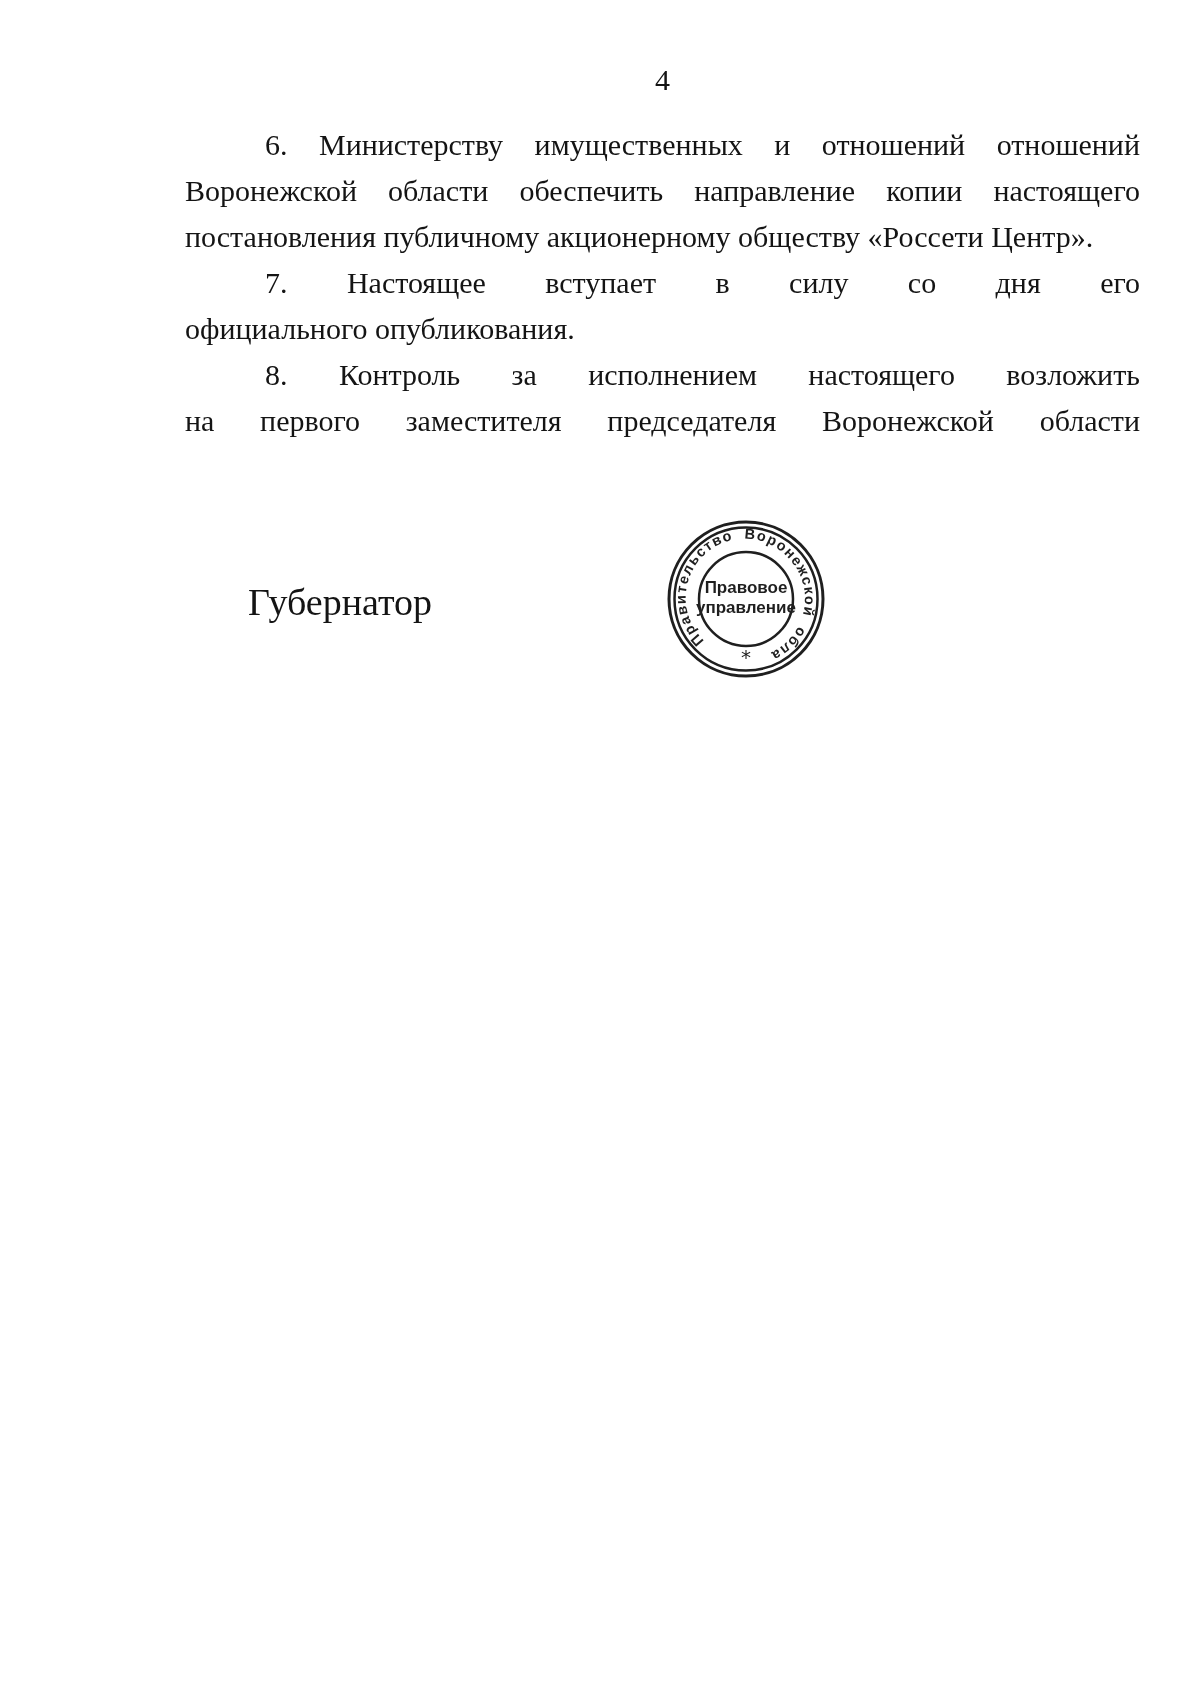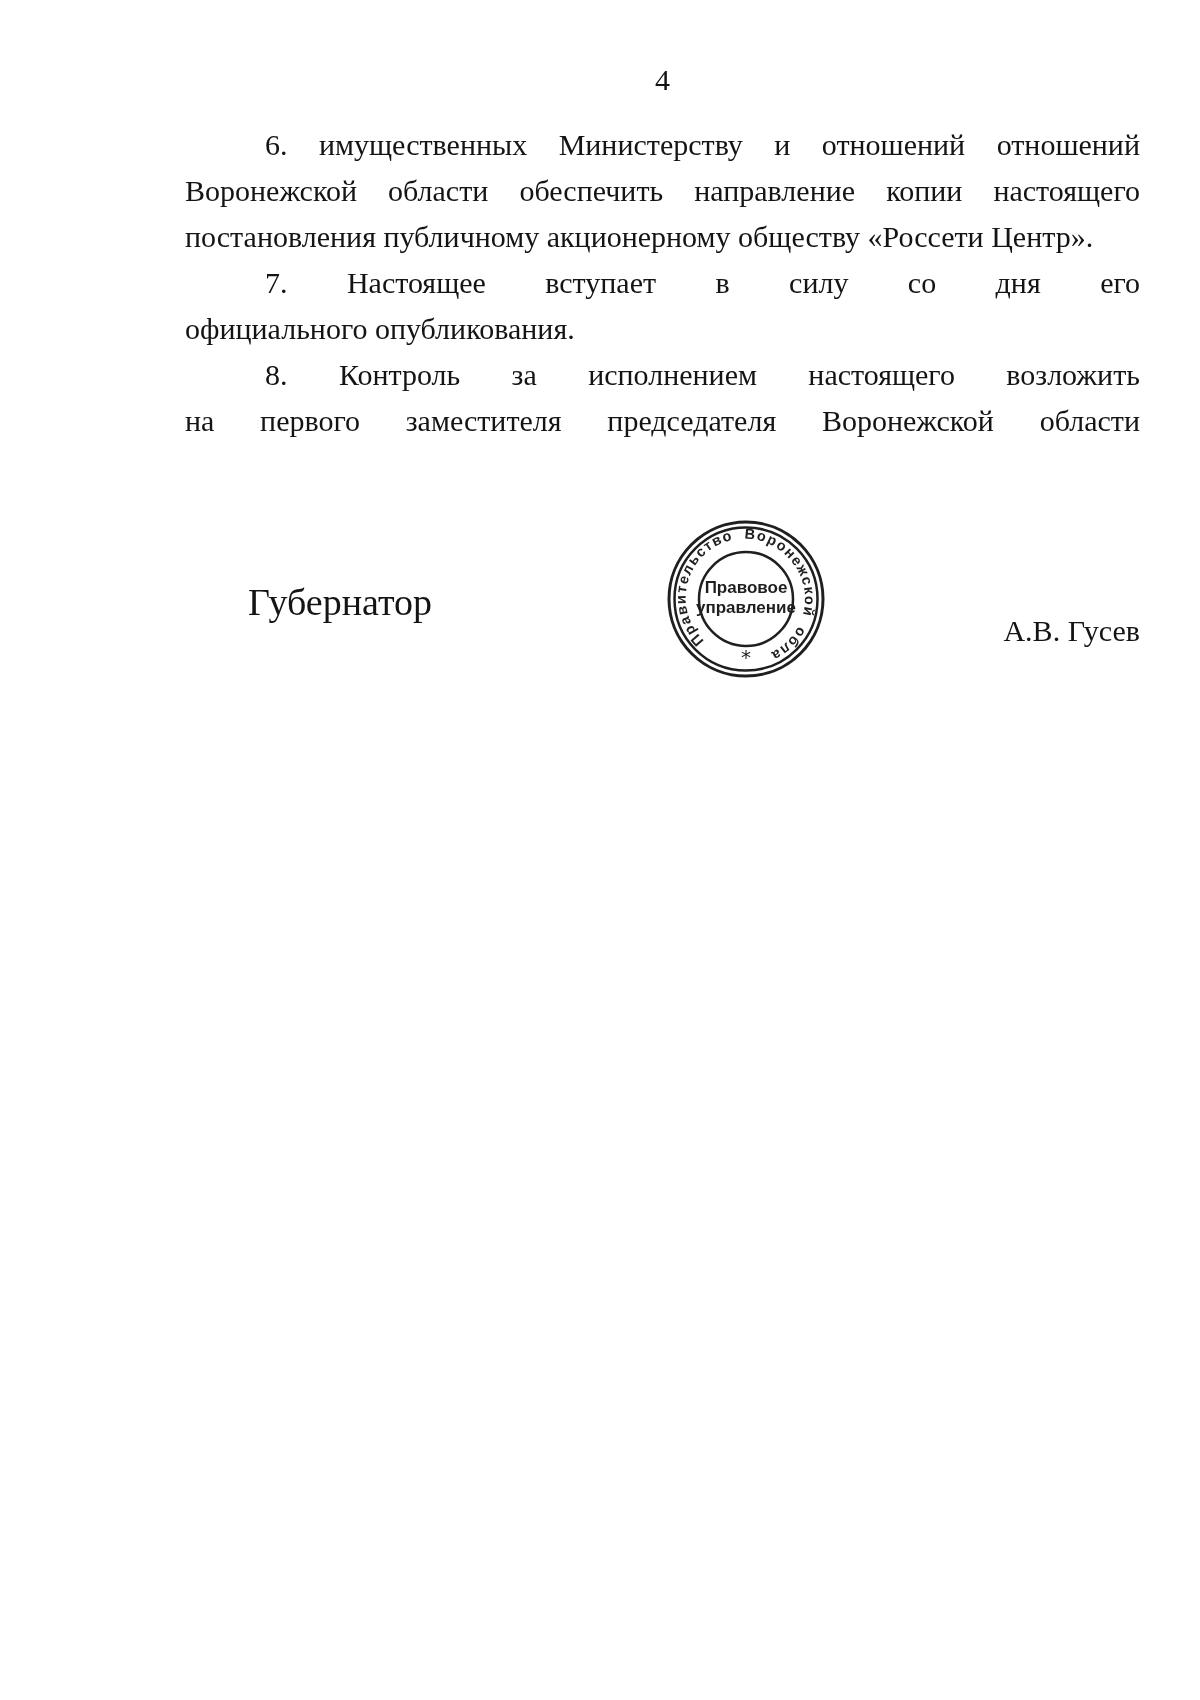--- a/index.html
+++ b/index.html
@@ -56,22 +56,22 @@
 </head>
 <body>
 
 <div class="page">
 
   <div class="page-number">4</div>
 
   <div class="doc-body">
       <div class="line justify indent">
         <span>6.</span>
+        <span>Министерству</span>
         <span>имущественных</span>
-        <span>Министерству</span>
         <span>и</span>
         <span>отношений</span>
         <span>отношений</span>
       </div>
       <div class="line justify">
         <span>Воронежской</span>
         <span>области</span>
         <span>обеспечить</span>
         <span>направление</span>
         <span>копии</span>
@@ -104,21 +104,20 @@
         <span>председателя</span>
         <span>Воронежской</span>
         <span>области</span>
       </div>
     </div>
 
   <div class="sig-left">
     <div>Губернатор</div>
   </div>
 
-  <div class="sig-name">А.В. Гусев</div>
 
   <div class="stamp">
     <svg viewBox="0 0 164 164" xmlns="http://www.w3.org/2000/svg">
       <circle cx="82" cy="82" r="77" stroke-width="3"></circle>
       <circle cx="82" cy="82" r="71.5" stroke-width="2.5"></circle>
       <circle cx="82" cy="82" r="47" stroke-width="2.5"></circle>
       <defs>
         <path id="ringPath" d="M 40.3 123.7 A 59 59 0 1 1 123.7 40.3 A 59 59 0 0 1 102.2 137.4"></path>
       </defs>
       <text class="ring-text">

